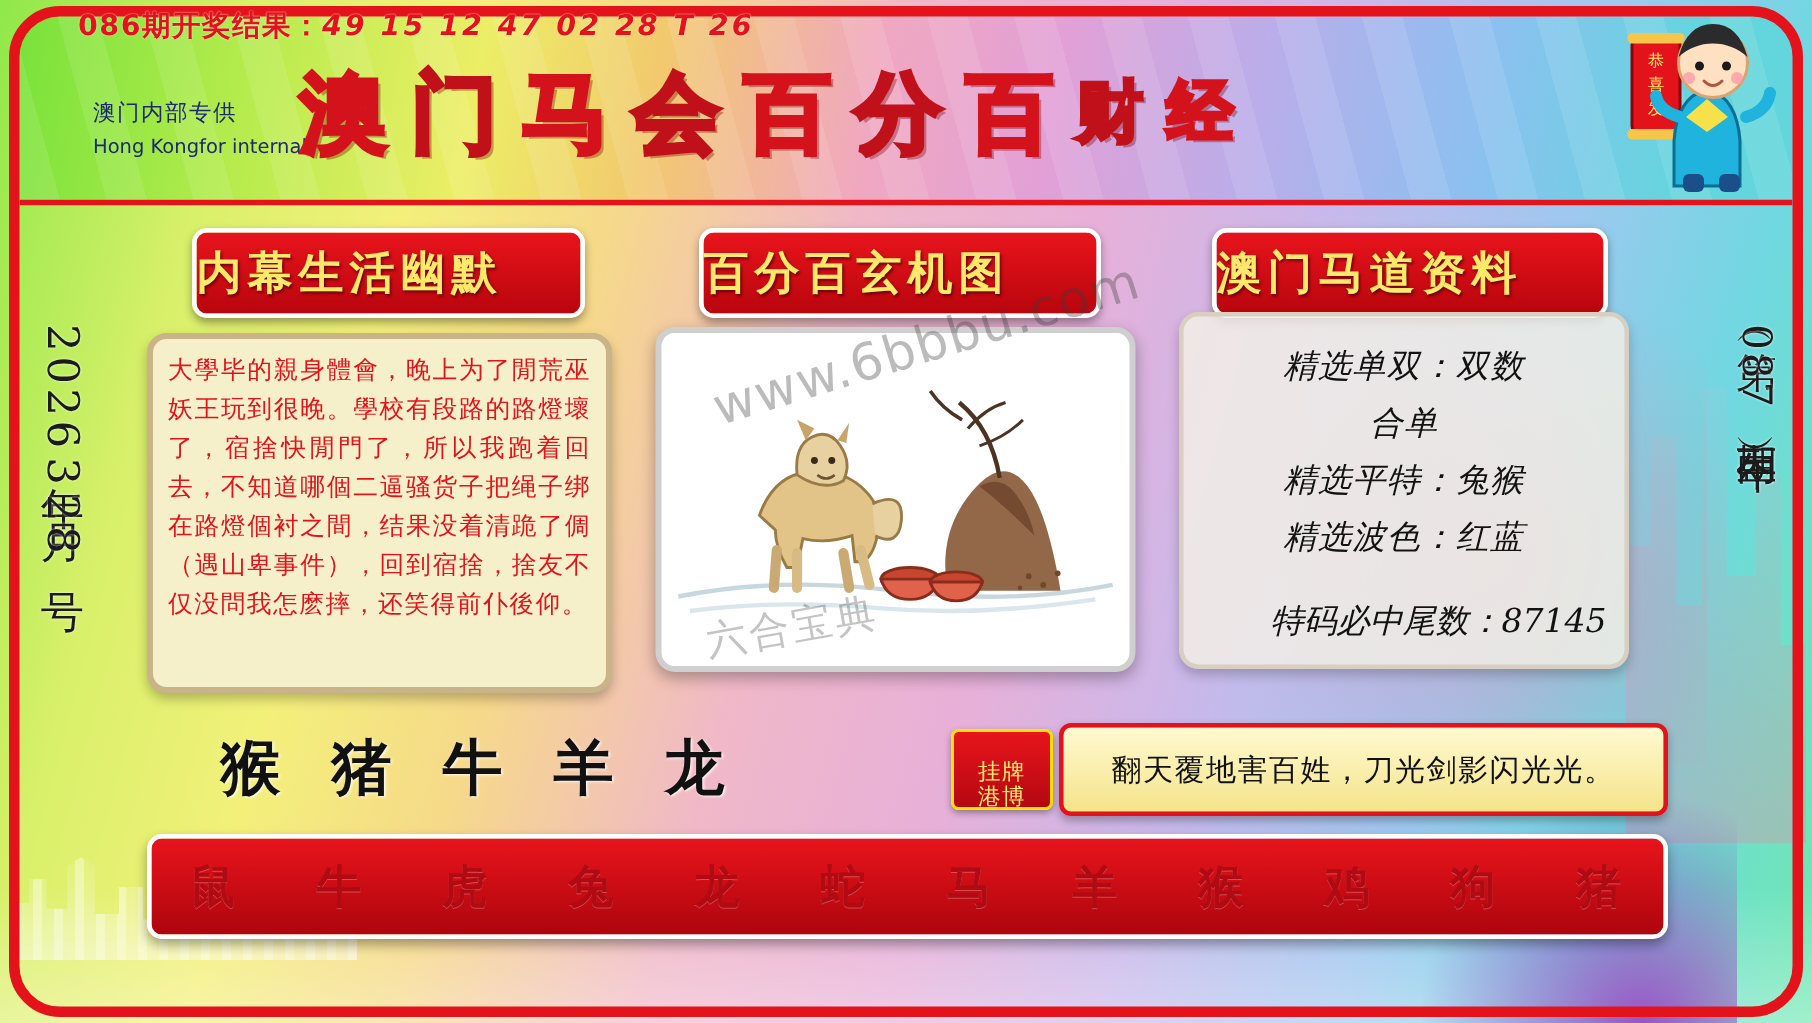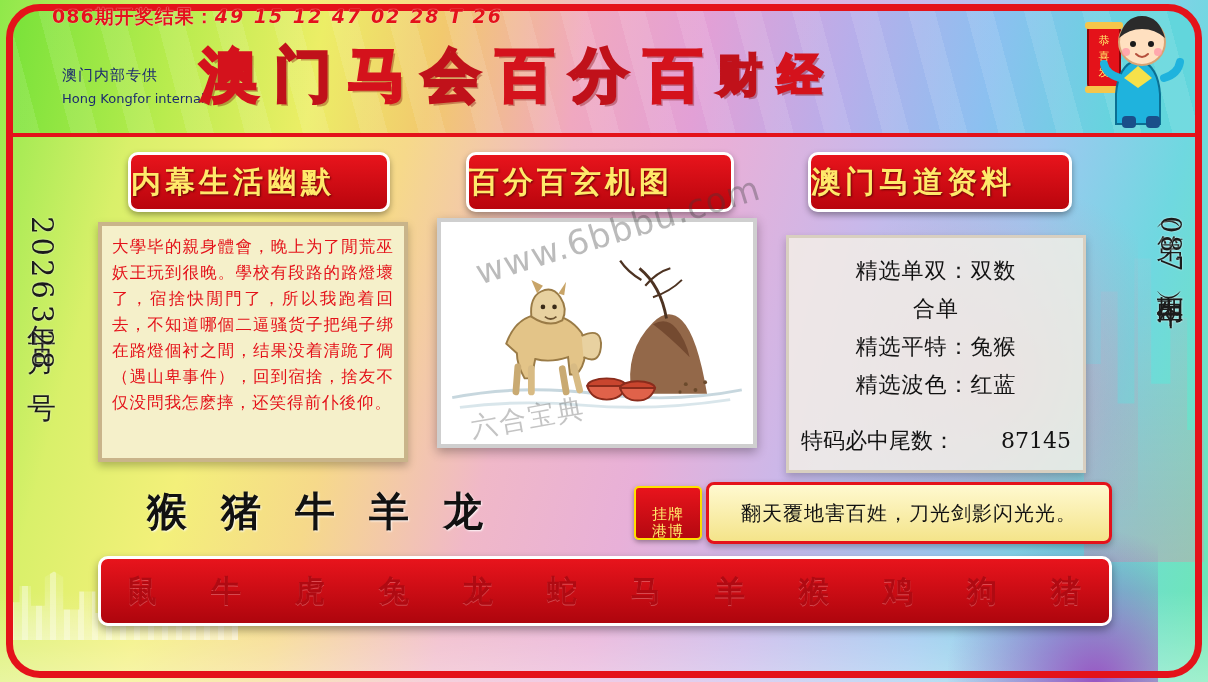--- a/index.html
+++ b/index.html
@@ -206,21 +206,21 @@
     text-shadow: 1px 1px 2px rgba(80,0,0,0.8);
     white-space: nowrap;
   }
   #plaque-1 { left: 128px; top: 152px; width: 256px; }
   #plaque-2 { left: 466px; top: 152px; width: 262px; }
   #plaque-3 { left: 808px; top: 152px; width: 258px; }
 
   
   .panel {
     position: absolute;
-    border-radius: 0;
+    border-radius: 13px;
     box-sizing: border-box;
   }
   #panel-story {
     left: 98px; top: 222px;
     width: 310px; height: 240px;
     background: #f5f0ca;
     border: 4px solid #c9b48a;
     box-shadow: 0 4px 8px rgba(0,0,0,0.25);
     overflow: hidden;
     padding: 8px 10px;
@@ -235,43 +235,44 @@
   }
   #panel-image {
     left: 437px; top: 218px;
     width: 320px; height: 230px;
     background: #ffffff;
     border: 4px solid #cfcfcf;
     box-shadow: 0 4px 10px rgba(0,0,0,0.3);
     overflow: hidden;
   }
   #panel-info {
-    left: 786px; top: 235px;
+    left: 786px; top: 208px;
     width: 300px; height: 238px;
     background: rgba(244,240,230,0.82);
     border: 3px solid #d8cfc0;
     box-shadow: 0 4px 8px rgba(0,0,0,0.22);
     padding: 18px 12px 0 12px;
+    font-style: italic;
   }
   #panel-info .row {
     display: flex;
     justify-content: center;
     align-items: baseline;
     font-family: "DejaVu Serif", serif;
     font-size: 22px;
     color: #121212;
     margin-bottom: 8px;
     white-space: nowrap;
   }
   #panel-info .row .lbl { letter-spacing: 1px; }
   #panel-info .row .val { letter-spacing: 1px; }
   #panel-info .tail {
     margin-top: 26px;
     display: flex;
-    justify-content: space-between;
+    justify-content: flex-end;
     align-items: baseline;
     font-family: "DejaVu Serif", serif;
     font-size: 22px;
     color: #121212;
     white-space: nowrap;
   }
   
   .picks {
     position: absolute;
     left: 130px; top: 480px;

